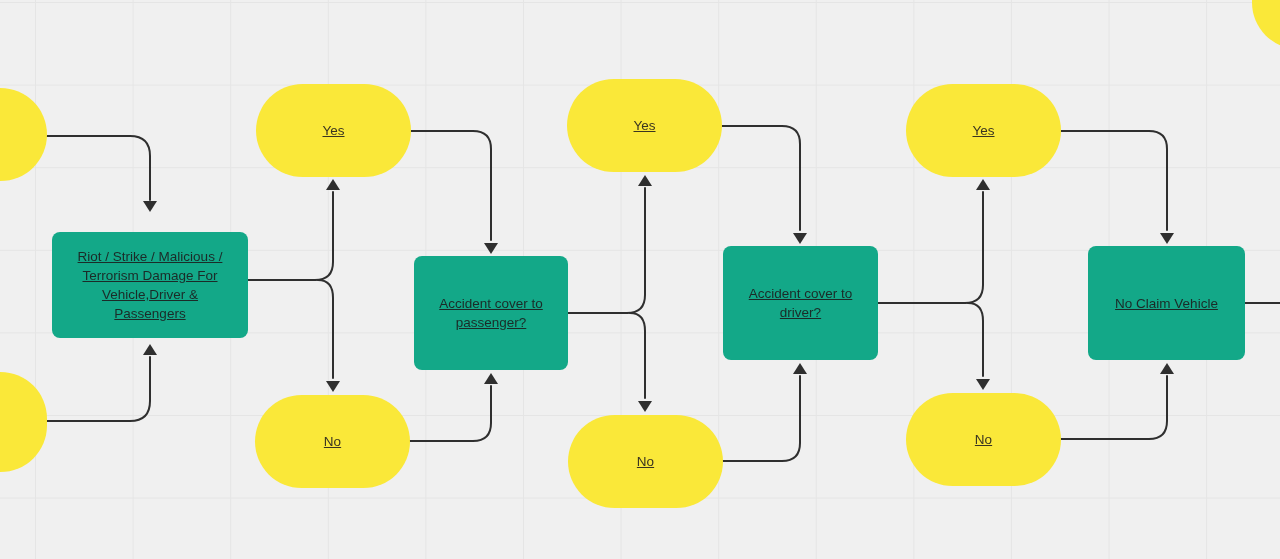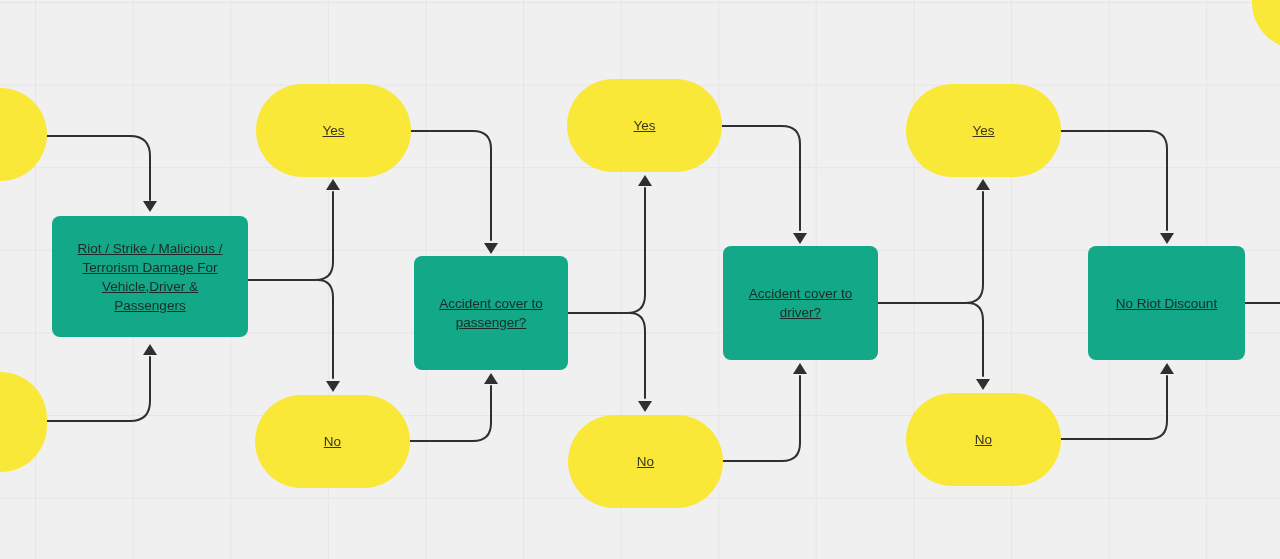--- a/index.html
+++ b/index.html
@@ -87,21 +87,21 @@
       <path d="M 878 303 H 965 Q 983 303 983 285 V 192" fill="none" stroke="#2f2f2f" stroke-width="2" stroke-linecap="round"></path>
       <polygon points="976,190 990,190 983,179" fill="#2f2f2f"></polygon>
       <path d="M 968 303 Q 983 303 983 321 V 376" fill="none" stroke="#2f2f2f" stroke-width="2" stroke-linecap="round"></path>
       <polygon points="976,379 990,379 983,390" fill="#2f2f2f"></polygon>
       <path d="M 1061 131 H 1149 Q 1167 131 1167 149 V 230" fill="none" stroke="#2f2f2f" stroke-width="2" stroke-linecap="round"></path>
       <polygon points="1160,233 1174,233 1167,244" fill="#2f2f2f"></polygon>
       <path d="M 1061 439 H 1149 Q 1167 439 1167 421 V 376" fill="none" stroke="#2f2f2f" stroke-width="2" stroke-linecap="round"></path>
       <polygon points="1160,374 1174,374 1167,363" fill="#2f2f2f"></polygon>
       <path d="M 1245 303 H 1280" fill="none" stroke="#2f2f2f" stroke-width="2" stroke-linecap="round"></path>
     </svg>
-<div class="node node-process" style="left: 52px; top: 216px; width: 196px; height: 121px; background: rgb(19, 168, 136); color: rgb(27, 43, 40);">
+<div class="node node-process" style="left: 52px; top: 232px; width: 196px; height: 106px; background: rgb(19, 168, 136); color: rgb(27, 43, 40);">
       <span class="node-label">Riot / Strike / Malicious /
 Terrorism Damage For
 Vehicle,Driver &amp;
 Passengers</span>
     </div>
     <div class="node node-decision" style="left: 256px; top: 84px; width: 155px; height: 93px; background: rgb(250, 232, 57); color: rgb(58, 53, 32);">
       <span class="node-label">Yes</span>
     </div>
     <div class="node node-decision" style="left: 255px; top: 395px; width: 155px; height: 93px; background: rgb(250, 232, 57); color: rgb(58, 53, 32);">
       <span class="node-label">No</span>
@@ -120,21 +120,21 @@
       <span class="node-label">Accident cover to
 driver?</span>
     </div>
     <div class="node node-decision" style="left: 906px; top: 84px; width: 155px; height: 93px; background: rgb(250, 232, 57); color: rgb(58, 53, 32);">
       <span class="node-label">Yes</span>
     </div>
     <div class="node node-decision" style="left: 906px; top: 393px; width: 155px; height: 93px; background: rgb(250, 232, 57); color: rgb(58, 53, 32);">
       <span class="node-label">No</span>
     </div>
     <div class="node node-process" style="left: 1088px; top: 246px; width: 157px; height: 114px; background: rgb(19, 168, 136); color: rgb(27, 43, 40);">
-      <span class="node-label">No Riot Discount</span>
+      <span class="node-label">No Claim Vehicle</span>
     </div>
     <div class="node node-decision" style="left: -46px; top: 88px; width: 93px; height: 93px; background: rgb(250, 232, 57); color: rgb(58, 53, 32);">
       <span class="node-label"></span>
     </div>
     <div class="node node-decision" style="left: -46px; top: 372px; width: 93px; height: 100px; background: rgb(250, 232, 57); color: rgb(58, 53, 32);">
       <span class="node-label"></span>
     </div>
     <div class="node node-decision" style="left: 1252px; top: -44px; width: 93px; height: 93px; background: rgb(250, 232, 57); color: rgb(58, 53, 32);">
       <span class="node-label"></span>
     </div>

